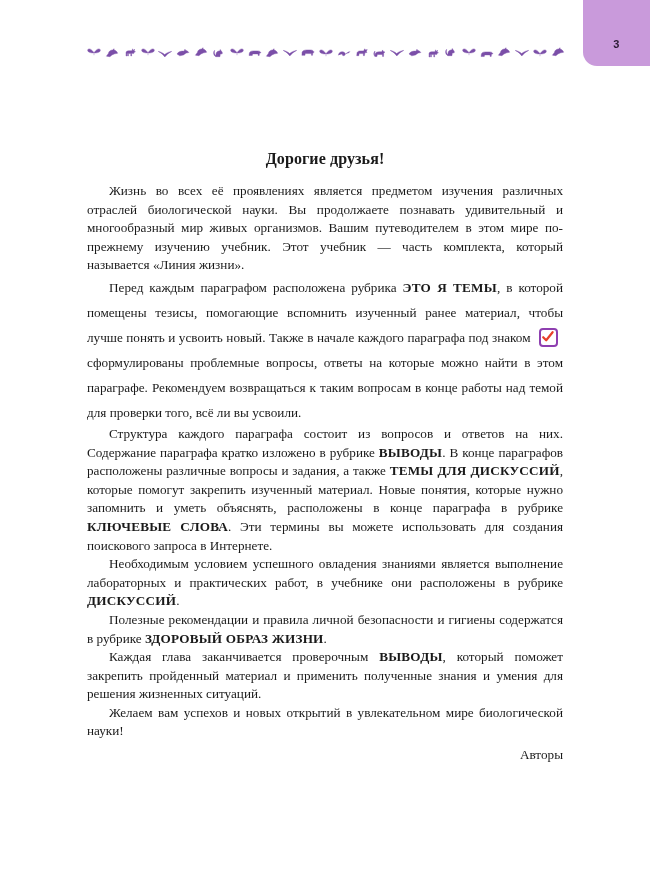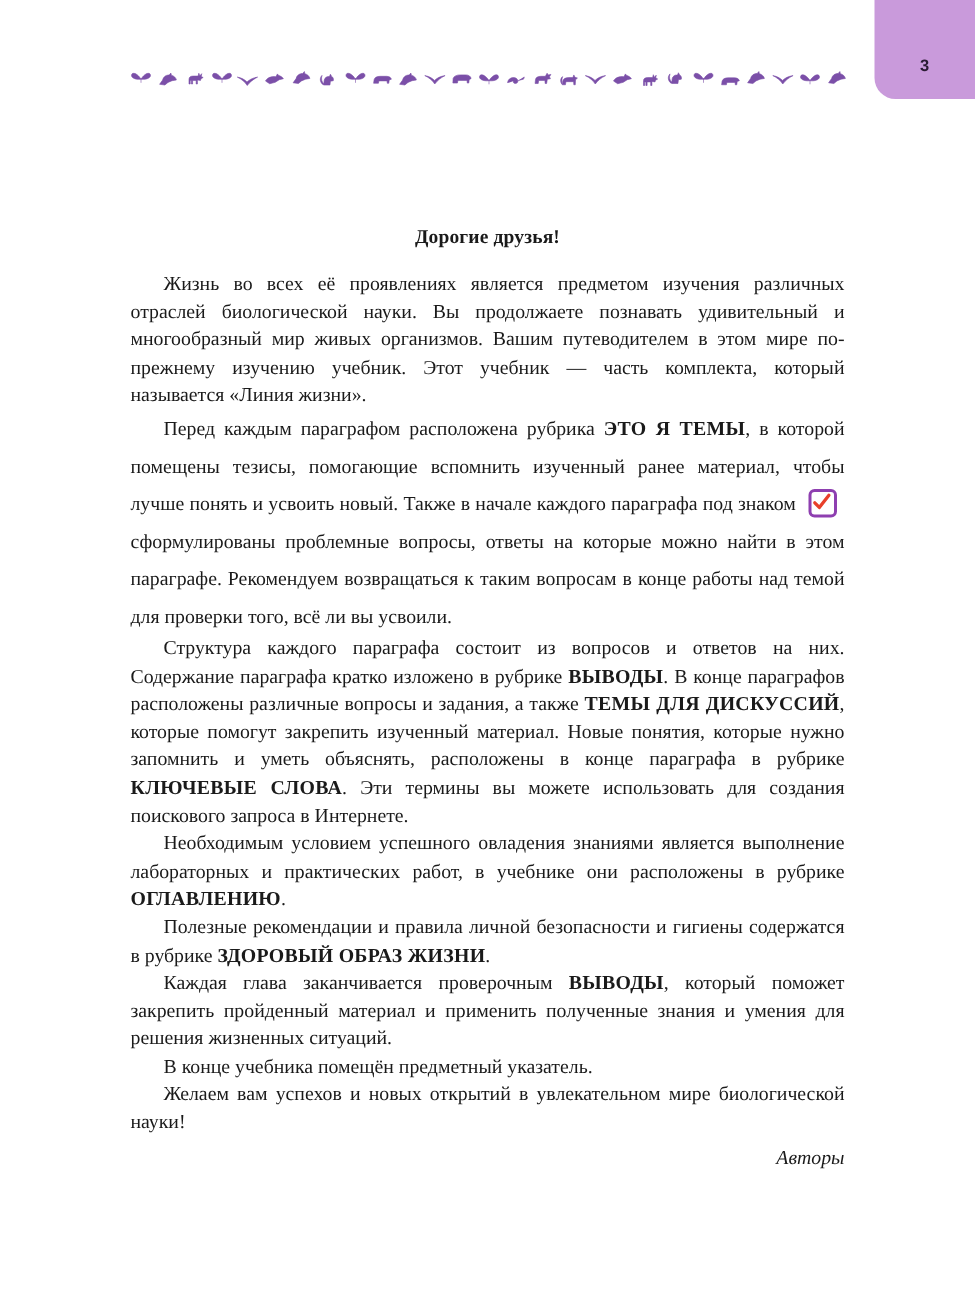--- a/index.html
+++ b/index.html
@@ -72,21 +72,21 @@
   .content {
     position: absolute;
     left: 87px;
     top: 150px;
     width: 476px;
   }
 
   .greeting {
     text-align: center;
     font-weight: bold;
-    font-size: 13px;
+    font-size: 16px;
     margin: 0 0 14px 0;
     letter-spacing: 0.1px;
   }
 
   p.para {
     margin: 0;
     font-size: 13.2px;
     line-height: 18.6px;
     text-align: justify;
     text-indent: 22px;
@@ -99,21 +99,20 @@
   }
 
   b.rubric {
     font-weight: bold;
     letter-spacing: 0.2px;
   }
 
   .signature {
     margin-top: 6px;
     text-align: right;
-    font-style: italic;
     font-size: 13.2px;
   }
 
   
   .check-icon {
     display: inline-block;
     vertical-align: -5px;
     width: 19px;
     height: 19px;
     margin: 0 5px;
@@ -223,22 +222,21 @@
     </div>
 
   <div class="content">
     <div class="greeting">Дорогие друзья!</div>
     <div id="paragraphs">
         <p class="para">Жизнь во всех её проявлениях является предметом изучения различных отраслей биологической науки. Вы продолжаете познавать удивительный и многообразный мир живых организмов. Вашим путеводителем в этом мире по-прежнему изучению учебник. Этот учебник — часть комплекта, который называется «Линия жизни».</p>
         <p class="para has-icon">Перед каждым параграфом расположена рубрика <b class="rubric">ЭТО Я ТЕМЫ</b>, в которой помещены тезисы, помогающие вспомнить изученный ранее материал, чтобы лучше понять и усвоить новый. Также в начале каждого параграфа под знаком <span class="check-icon" style="border-color: rgb(142, 63, 176);"><svg width="14" height="14" viewBox="0 0 14 14">
               <path d="M2.2 7.2 L5.2 10.3 L11.6 2.2" fill="none" stroke="#e8402a" stroke-width="2.2" stroke-linecap="round" stroke-linejoin="round"></path>
             </svg></span> сформулированы проблемные вопросы, ответы на которые можно найти в этом параграфе. Рекомендуем возвращаться к таким вопросам в конце работы над темой для проверки того, всё ли вы усвоили.</p>
         <p class="para">Структура каждого параграфа состоит из вопросов и ответов на них. Содержание параграфа кратко изложено в рубрике <b class="rubric">ВЫВОДЫ</b>. В конце параграфов расположены различные вопросы и задания, а также <b class="rubric">ТЕМЫ ДЛЯ ДИСКУССИЙ</b>, которые помогут закрепить изученный материал. Новые понятия, которые нужно запомнить и уметь объяснять, расположены в конце параграфа в рубрике <b class="rubric">КЛЮЧЕВЫЕ СЛОВА</b>. Эти термины вы можете использовать для создания поискового запроса в Интернете.</p>
-        <p class="para">Необходимым условием успешного овладения знаниями является выполнение лабораторных и практических работ, в учебнике они расположены в рубрике <b class="rubric">ОГЛАВЛЕНИЮ</b>.</p>
+        <p class="para">Необходимым условием успешного овладения знаниями является выполнение лабораторных и практических работ, в учебнике они расположены в рубрике <b class="rubric">ДИСКУССИЙ</b>.</p>
         <p class="para">Полезные рекомендации и правила личной безопасности и гигиены содержатся в рубрике <b class="rubric">ЗДОРОВЫЙ ОБРАЗ ЖИЗНИ</b>.</p>
         <p class="para">Каждая глава заканчивается проверочным <b class="rubric">ВЫВОДЫ</b>, который поможет закрепить пройденный материал и применить полученные знания и умения для решения жизненных ситуаций.</p>
-        <p class="para">В конце учебника помещён предметный указатель.</p>
         <p class="para">Желаем вам успехов и новых открытий в увлекательном мире биологической науки!</p>
       </div>
     <div class="signature">Авторы</div>
   </div>
 
 </div>
 
 </body></html>

